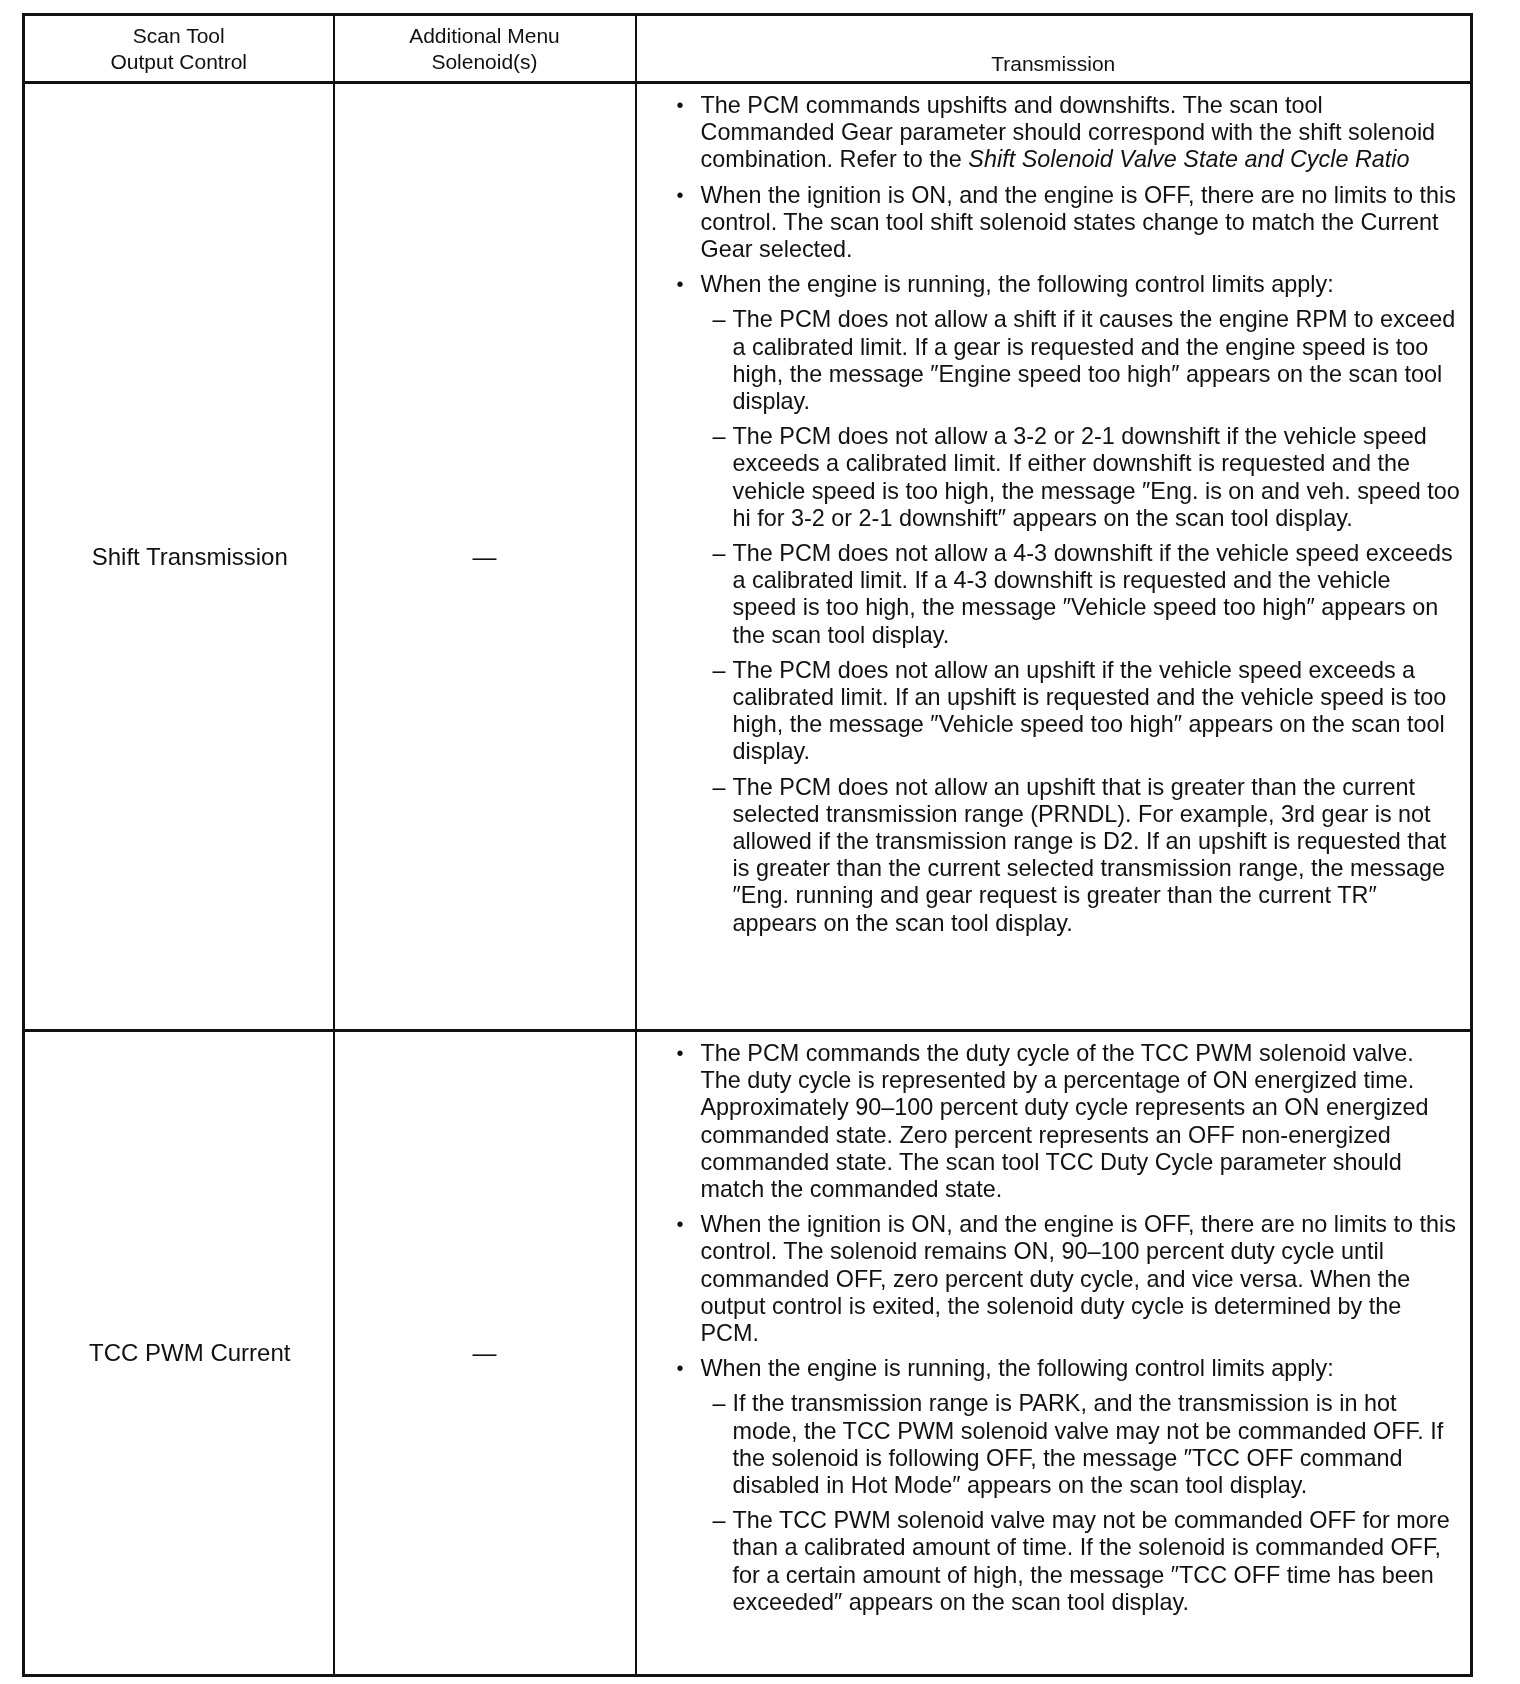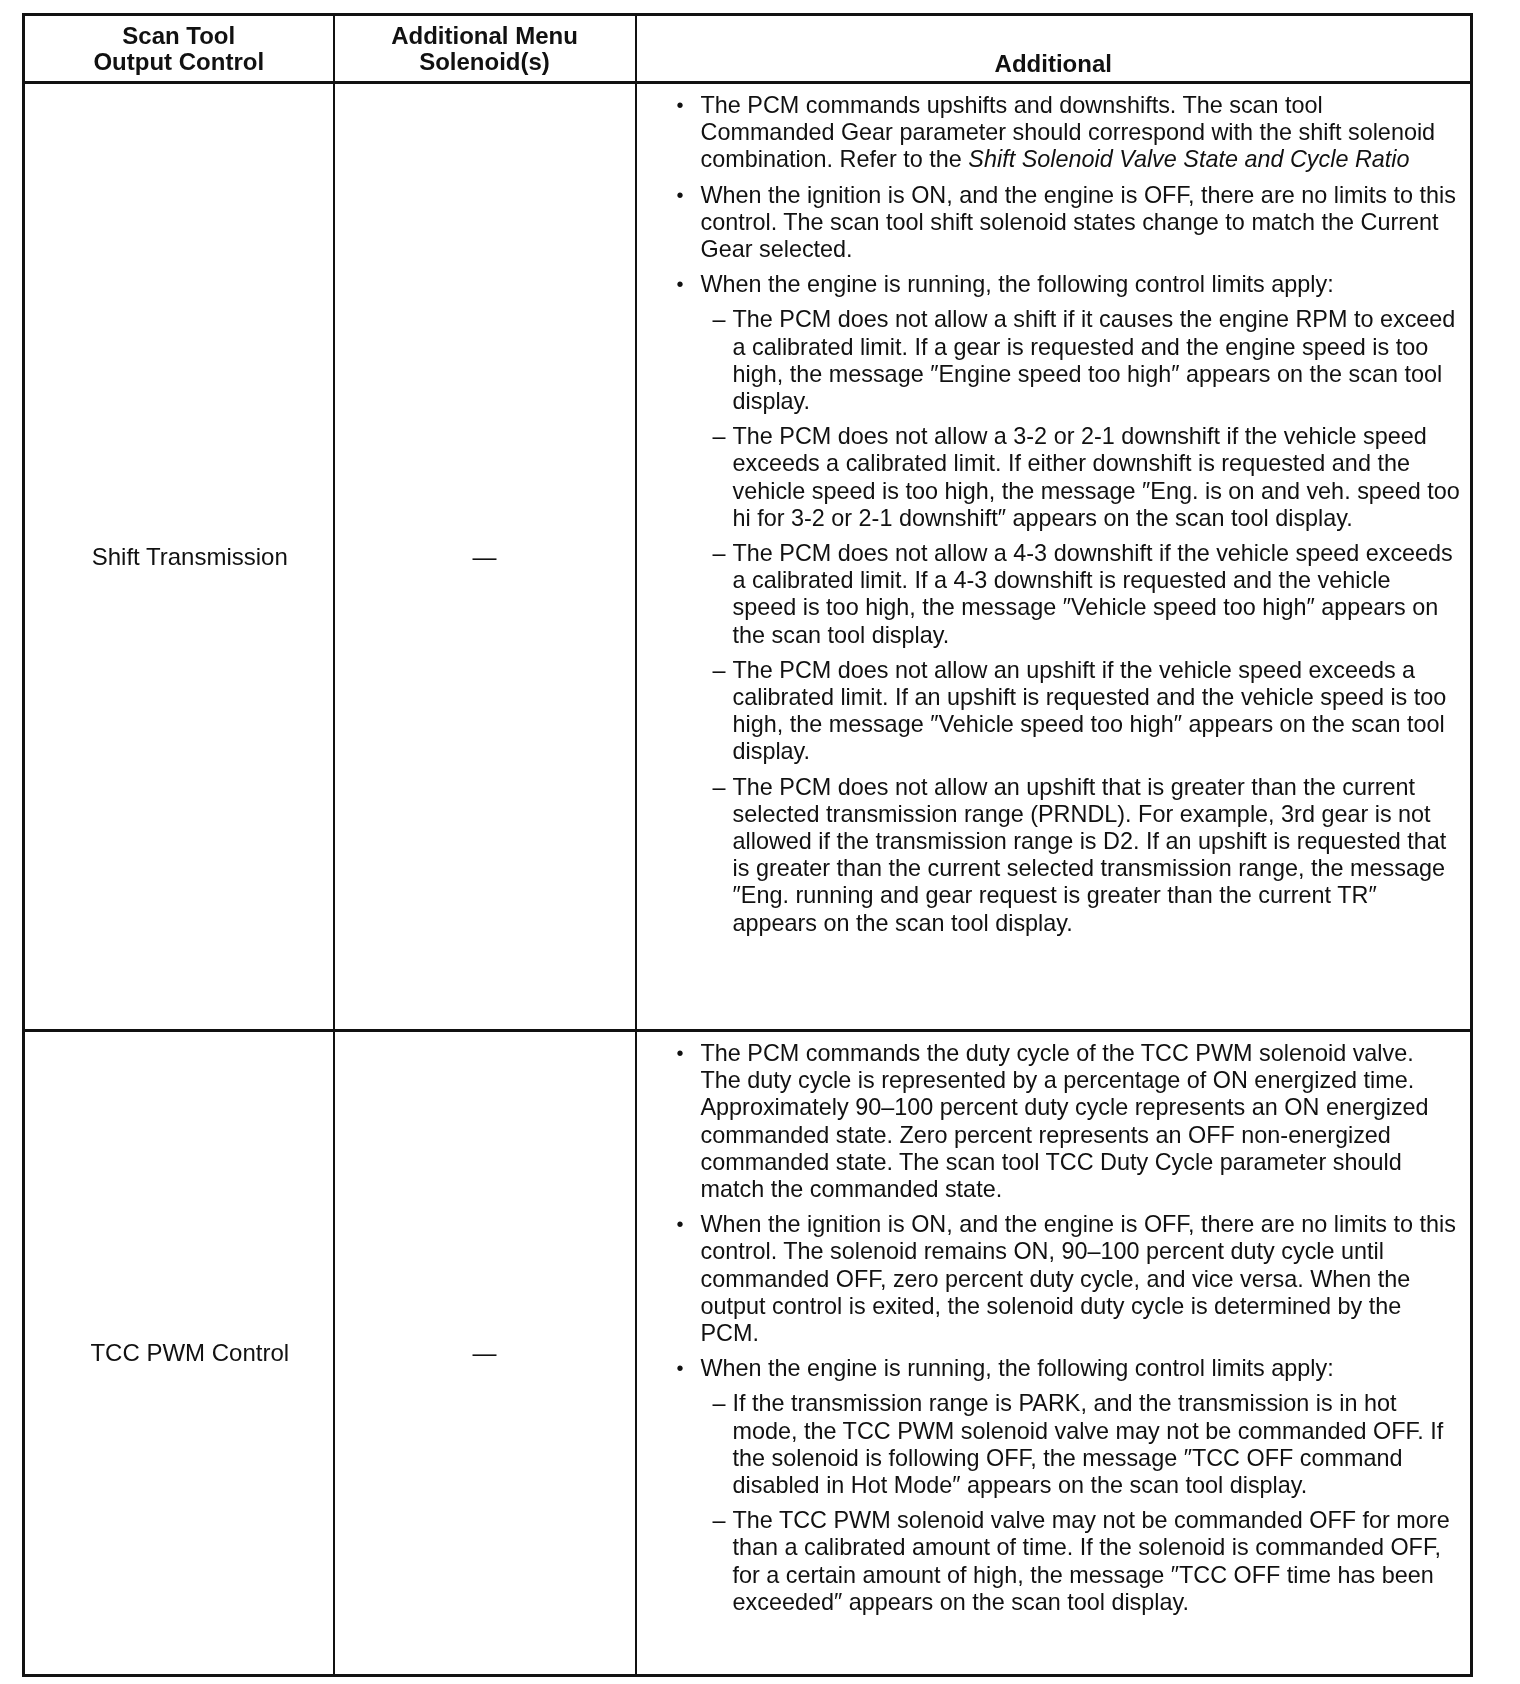--- a/index.html
+++ b/index.html
@@ -28,22 +28,22 @@
     .doc-table col.c2 { width: 302px; }
     .doc-table col.c3 { width: 836px; }
     .doc-table th, .doc-table td {
       border: 2px solid #111;
       padding: 0;
       vertical-align: middle;
     }
     .doc-table thead th {
       height: 61px;
       border-bottom: 3px solid #111;
-      font-weight: bold;
-      font-size: 24px;
+      font-weight: normal;
+      font-size: 21px;
       line-height: 26px;
       text-align: center;
     }
     .doc-table thead th.desc-head {
       vertical-align: bottom;
       padding-bottom: 4px;
     }
     .hdr-line { display: block; }
     .row-sep td { border-bottom: 3px solid #111; }
     .name-cell {
@@ -98,21 +98,21 @@
     <tr>
       <th>
         <span class="hdr-line">Scan Tool</span>
         <span class="hdr-line">Output Control</span>
       </th>
       <th>
         <span class="hdr-line">Additional Menu</span>
         <span class="hdr-line">Solenoid(s)</span>
       </th>
       <th class="desc-head">
-        <span>Additional</span>
+        <span>Transmission</span>
       </th>
     </tr>
   </thead>
   <tbody>
 
     <tr class="row-sep" style="height:948px;">
       <td class="name-cell">Shift Transmission</td>
       <td class="menu-cell">—</td>
       <td class="desc-cell">
         <div class="bullet block">
@@ -136,21 +136,21 @@
         <div class="sub block">
           <span class="mark">–</span><span>The PCM does not allow an upshift if the vehicle speed exceeds a calibrated limit. If an upshift is requested and the vehicle speed is too high, the message ″Vehicle speed too high″ appears on the scan tool display.</span>
         </div>
         <div class="sub block">
           <span class="mark">–</span><span>The PCM does not allow an upshift that is greater than the current selected transmission range (PRNDL). For example, 3rd gear is not allowed if the transmission range is D2. If an upshift is requested that is greater than the current selected transmission range, the message ″Eng. running and gear request is greater than the current TR″ appears on the scan tool display.</span>
         </div>
       </td>
     </tr>
 
     <tr style="height:645px;">
-      <td class="name-cell">TCC PWM Control</td>
+      <td class="name-cell">TCC PWM Current</td>
       <td class="menu-cell">—</td>
       <td class="desc-cell">
         <div class="bullet block">
           <span class="mark">•</span><span>The PCM commands the duty cycle of the TCC PWM solenoid valve. The duty cycle is represented by a percentage of ON energized time. Approximately 90–100 percent duty cycle represents an ON energized commanded state. Zero percent represents an OFF non-energized commanded state. The scan tool TCC Duty Cycle parameter should match the commanded state.</span>
         </div>
         <div class="bullet block">
           <span class="mark">•</span><span>When the ignition is ON, and the engine is OFF, there are no limits to this control. The solenoid remains ON, 90–100 percent duty cycle until commanded OFF, zero percent duty cycle, and vice versa. When the output control is exited, the solenoid duty cycle is determined by the PCM.</span>
         </div>
         <div class="bullet block">
           <span class="mark">•</span><span>When the engine is running, the following control limits apply:</span>

